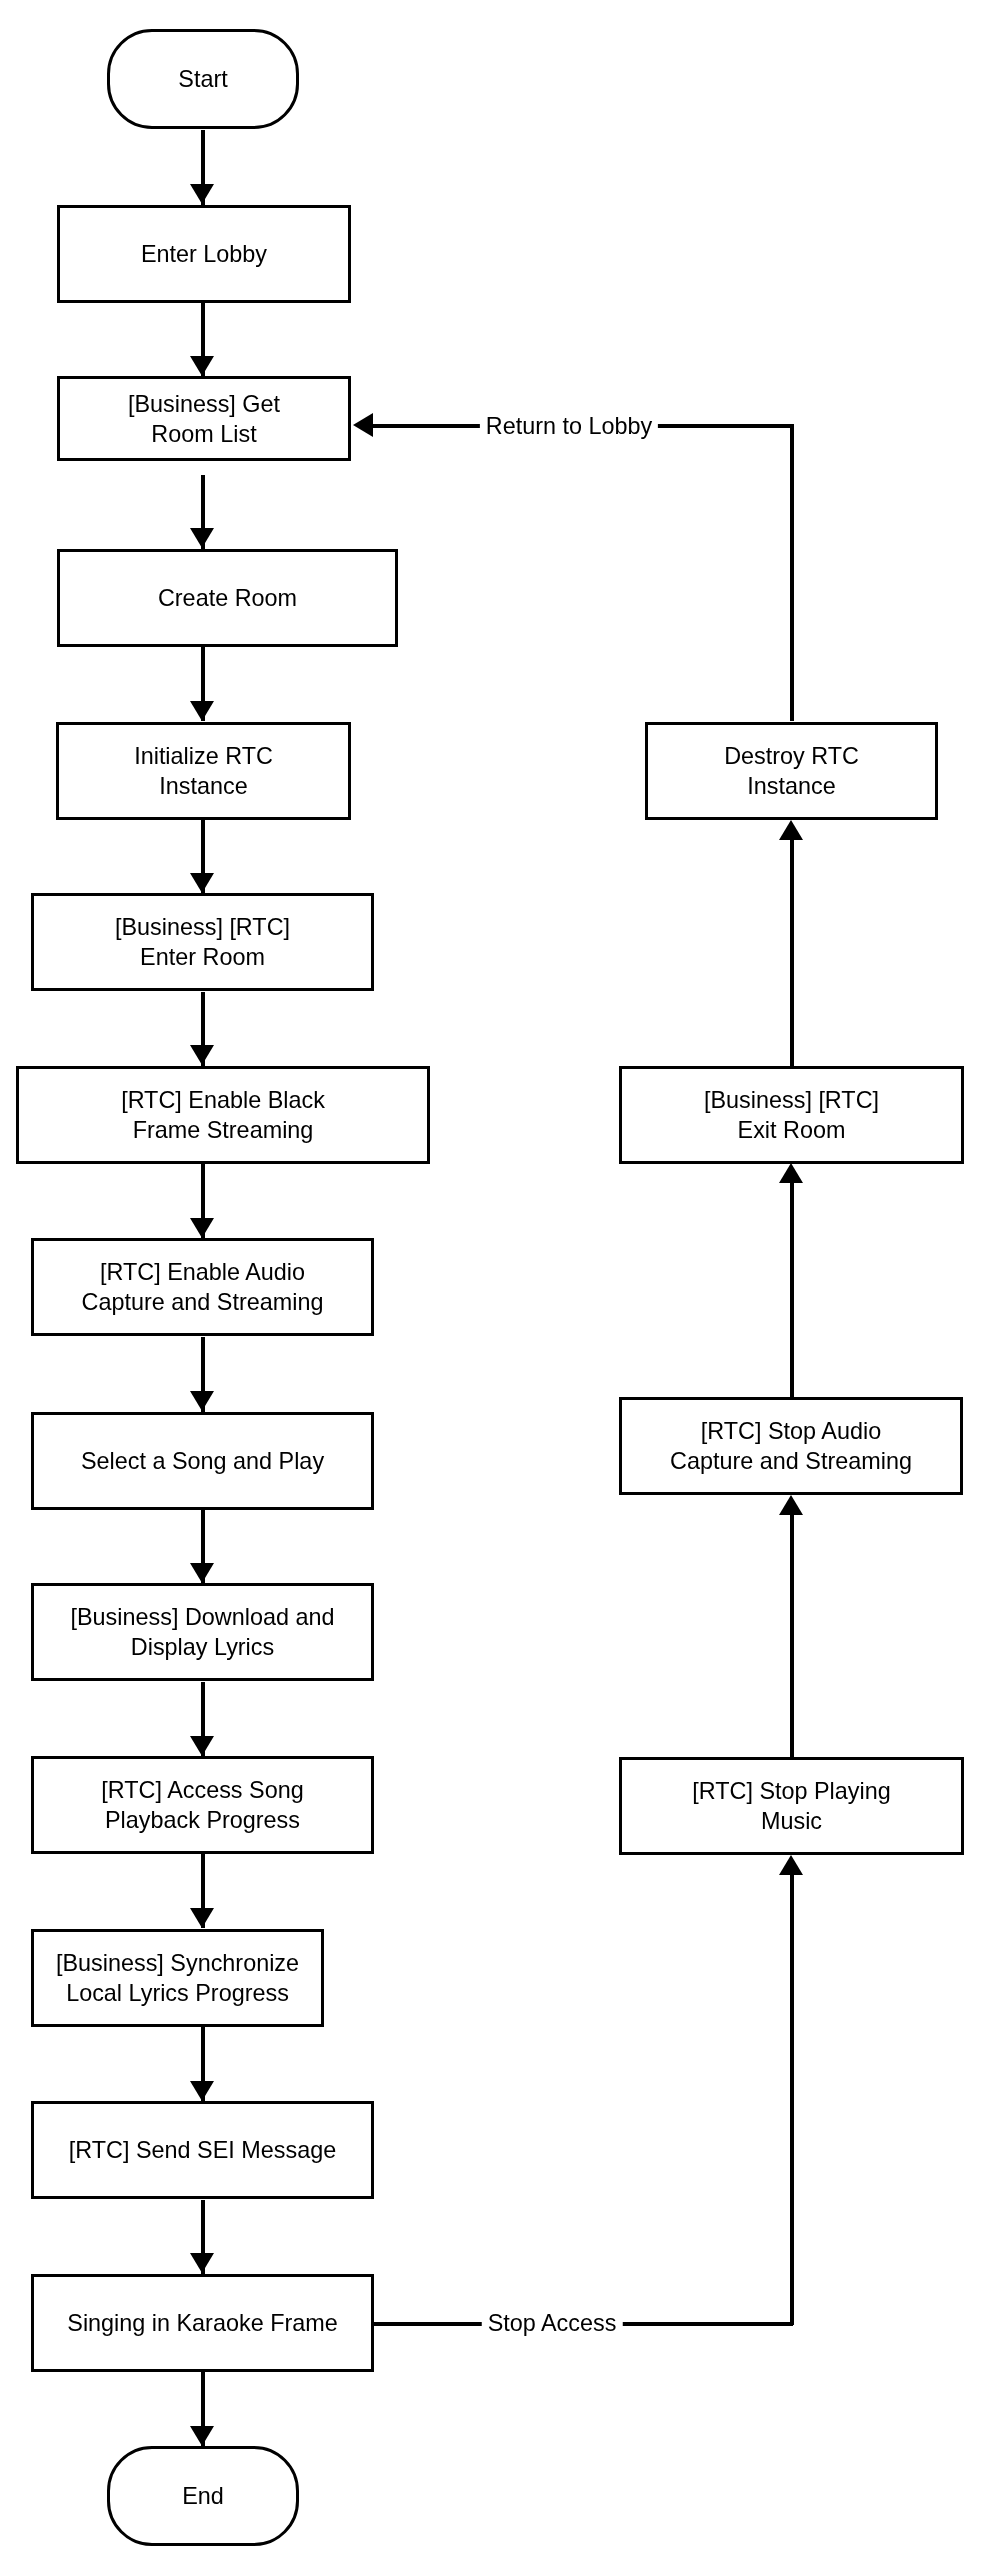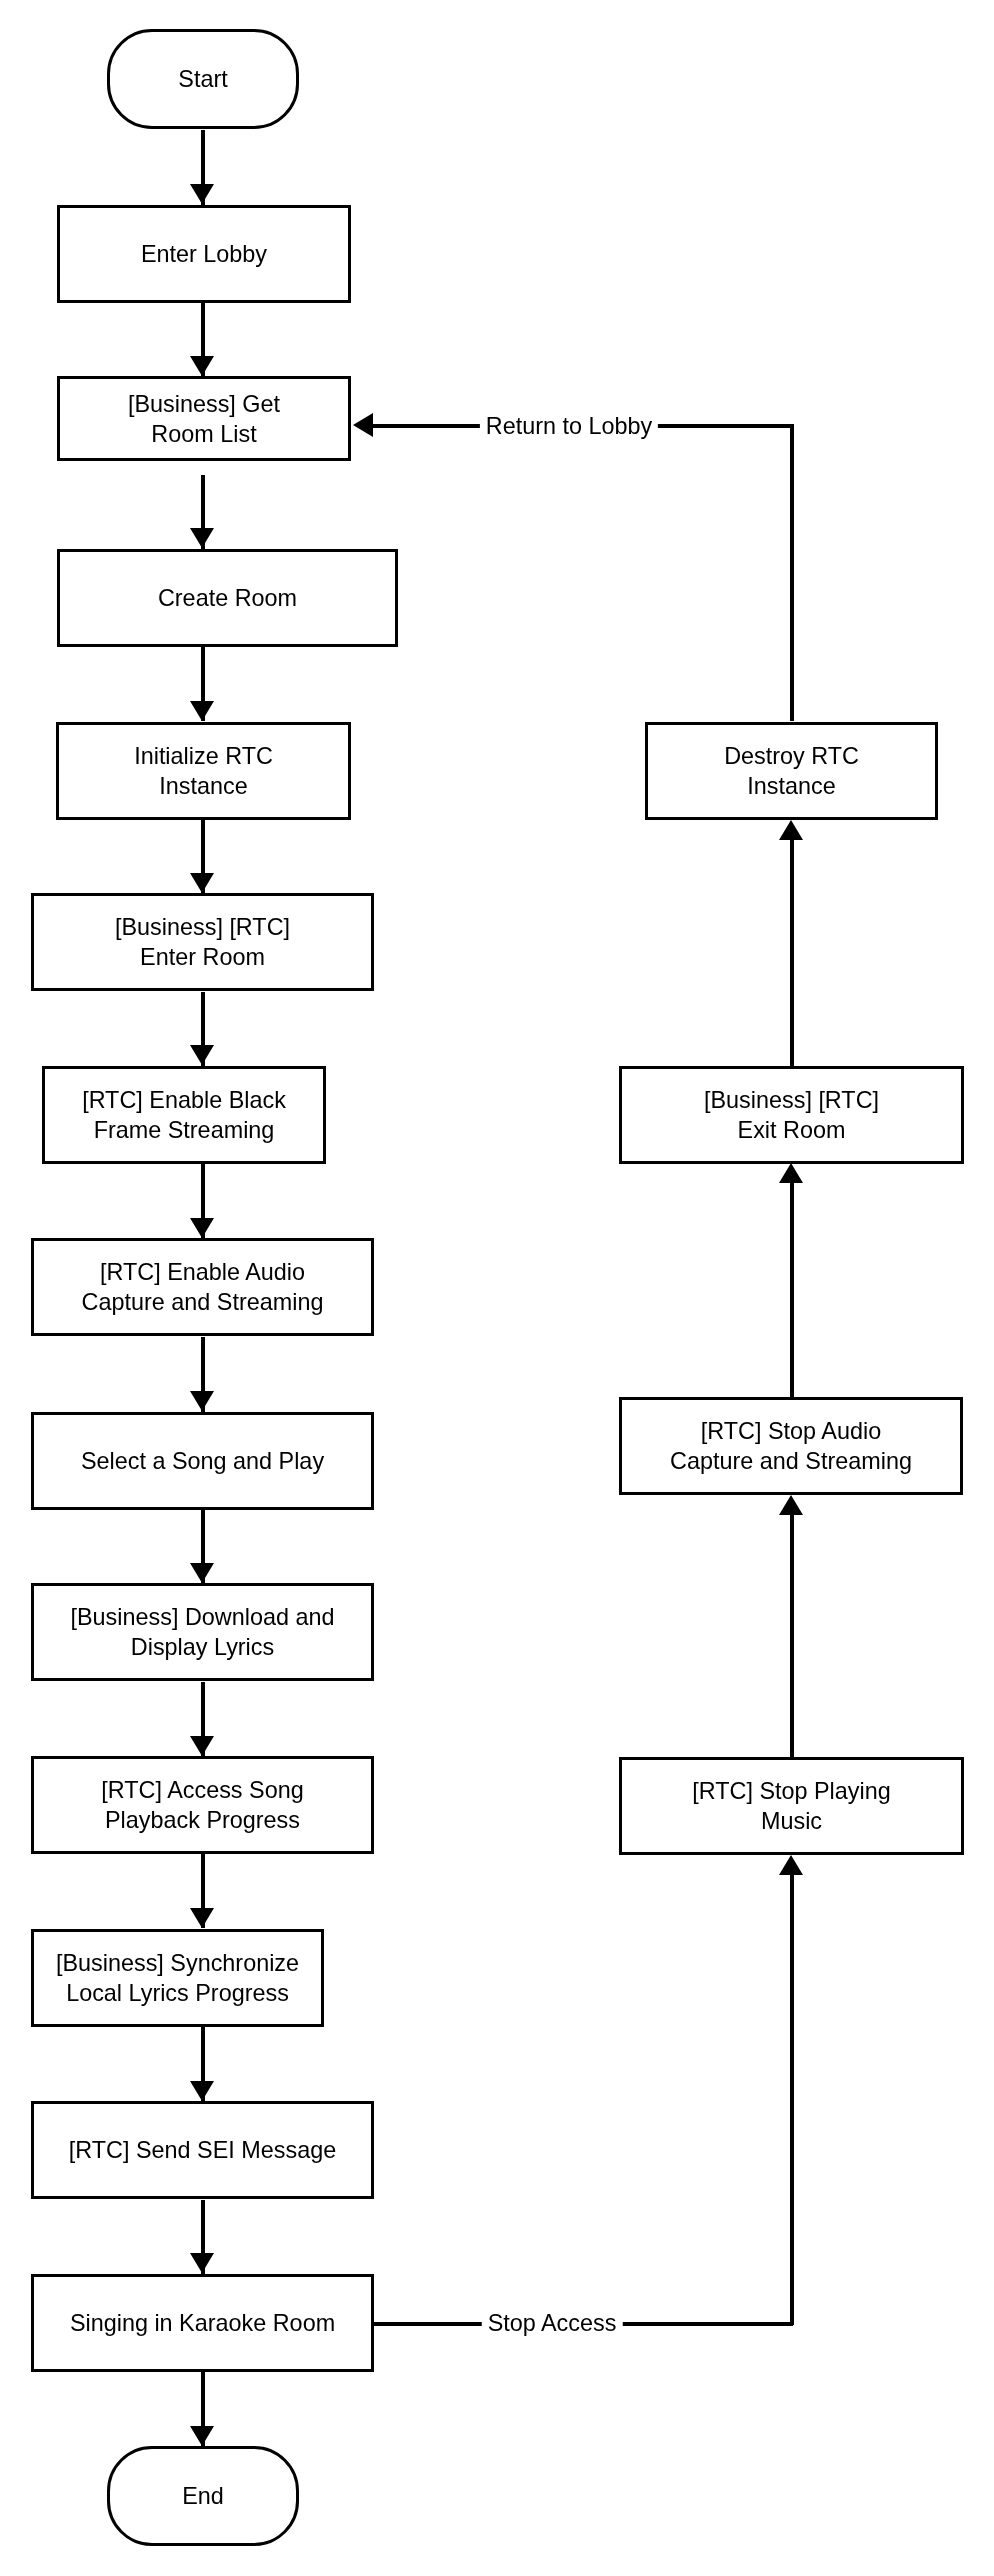--- a/index.html
+++ b/index.html
@@ -124,33 +124,33 @@
 
   <div class="node stadium" style="left:107px;top:29px;width:192px;height:100px">Start</div>
   <div class="node" style="left:57px;top:205px;width:294px;height:98px">Enter Lobby</div>
   <div class="node" style="left:57px;top:376px;width:294px;height:85px">[Business] Get
 Room List</div>
   <div class="node" style="left:57px;top:549px;width:341px;height:98px">Create Room</div>
   <div class="node" style="left:56px;top:722px;width:295px;height:98px">Initialize RTC
 Instance</div>
   <div class="node" style="left:31px;top:893px;width:343px;height:98px">[Business] [RTC]
 Enter Room</div>
-  <div class="node" style="left:42px;top:1066px;width:284px;height:98px">[RTC] Enable Black
+  <div class="node" style="left:16px;top:1066px;width:414px;height:98px">[RTC] Enable Black
 Frame Streaming</div>
   <div class="node" style="left:31px;top:1238px;width:343px;height:98px">[RTC] Enable Audio
 Capture and Streaming</div>
   <div class="node" style="left:31px;top:1412px;width:343px;height:98px">Select a Song and Play</div>
   <div class="node" style="left:31px;top:1583px;width:343px;height:98px">[Business] Download and
 Display Lyrics</div>
   <div class="node" style="left:31px;top:1756px;width:343px;height:98px">[RTC] Access Song
 Playback Progress</div>
   <div class="node" style="left:31px;top:1929px;width:293px;height:98px">[Business] Synchronize
 Local Lyrics Progress</div>
   <div class="node" style="left:31px;top:2101px;width:343px;height:98px">[RTC] Send SEI Message</div>
-  <div class="node" style="left:31px;top:2274px;width:343px;height:98px">Singing in Karaoke Room</div>
+  <div class="node" style="left:31px;top:2274px;width:343px;height:98px">Singing in Karaoke Frame</div>
   <div class="node stadium" style="left:107px;top:2446px;width:192px;height:100px">End</div>
 
   <div class="node" style="left:645px;top:722px;width:293px;height:98px">Destroy RTC
 Instance</div>
   <div class="node" style="left:619px;top:1066px;width:345px;height:98px">[Business] [RTC]
 Exit Room</div>
   <div class="node" style="left:619px;top:1397px;width:344px;height:98px">[RTC] Stop Audio
 Capture and Streaming</div>
   <div class="node" style="left:619px;top:1757px;width:345px;height:98px">[RTC] Stop Playing
 Music</div>

